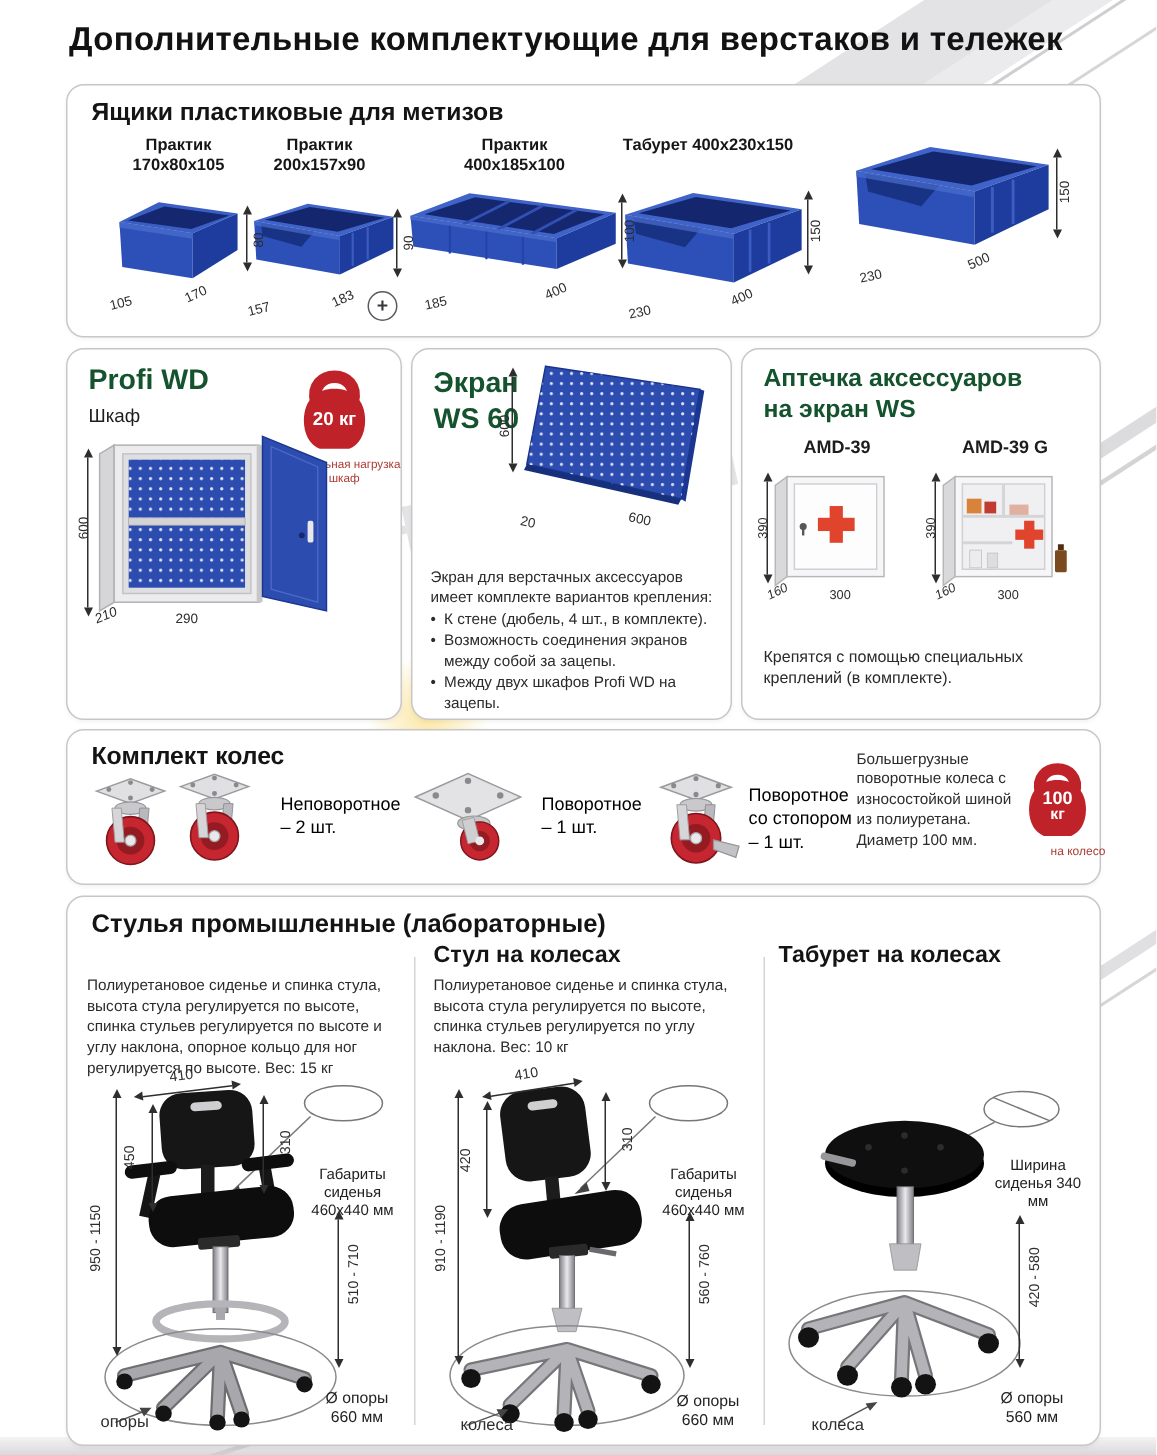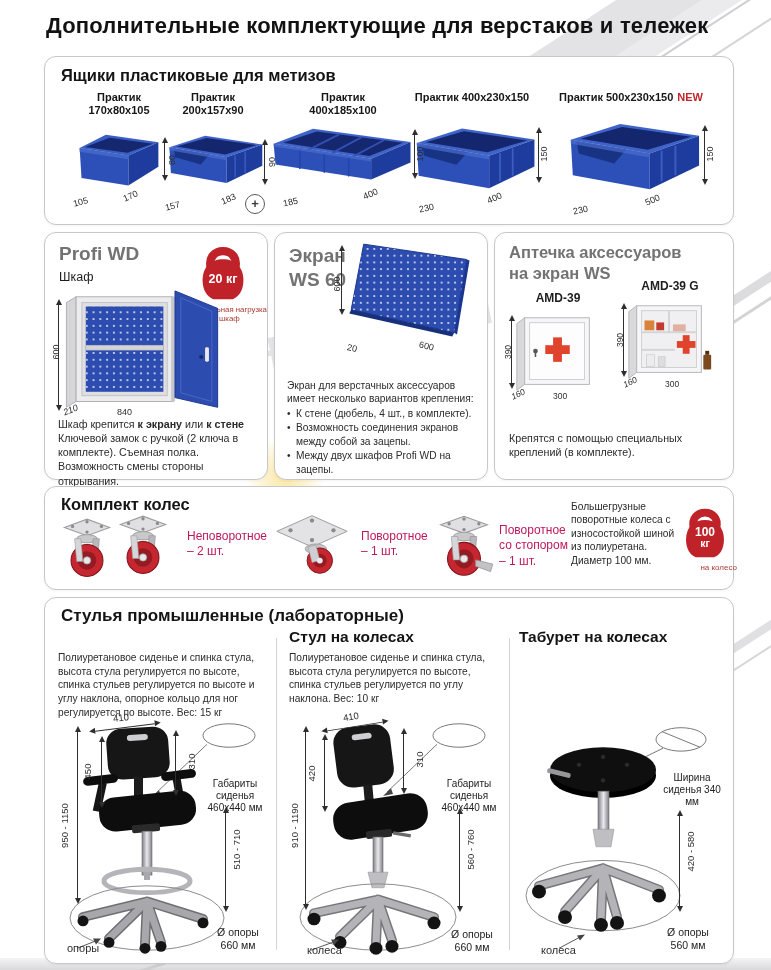--- a/index.html
+++ b/index.html
@@ -2,21 +2,21 @@
 <html><head>
 <meta charset="utf-8">
 <style>
   html,body{margin:0;padding:0;background:#fff;}
   body{font-family:"Liberation Sans","DejaVu Sans",sans-serif;color:#1d1d1d;}
   .page{position:relative;width:771px;height:970px;overflow:hidden;background:#ffffff;}
   .abs{position:absolute;}
   .card{position:absolute;background:#fff;border:1.5px solid #c7c7ca;border-radius:12px;box-shadow:0 1px 3px rgba(0,0,0,.05);z-index:3;}
   .page-title{position:absolute;left:46px;top:13px;width:700px;font-size:22px;font-weight:800;letter-spacing:.2px;color:#121212;z-index:4;}
   .sec-title{position:absolute;font-size:16.5px;font-weight:800;color:#141414;}
-  .card-title{position:absolute;font-size:19px;font-weight:800;color:#737373;}
+  .card-title{position:absolute;font-size:19px;font-weight:800;color:#14532d;}
   .body-text{position:absolute;font-size:10.7px;line-height:1.32;color:#2b2b2b;}
   .dim{position:absolute;font-size:9px;color:#2d2d2d;white-space:nowrap;z-index:5;}
   .rv{transform:rotate(-90deg);}
   .bin-cell{position:absolute;top:34px;height:128px;text-align:center;}
   .bin-name{font-size:11px;font-weight:800;line-height:1.18;height:26px;color:#161616;}
   .bin-art{position:relative;height:100px;}
   .new-badge{color:#c0272d;margin-left:4px;}
   .kb-wrap{position:absolute;text-align:center;}
   .kb-txt{position:absolute;left:0;right:0;color:#fff;font-weight:800;z-index:2;}
   .kb-cap{position:absolute;text-align:center;color:#a93c33;font-size:7.8px;line-height:1.18;}
@@ -24,21 +24,21 @@
   .bullet::before{content:"•";position:absolute;left:0;top:0;}
   .av{position:absolute;width:0;border-left:1px solid #2e2e2e;z-index:4;}
   .av::before{content:"";position:absolute;left:-3.5px;top:-6px;border-left:3.5px solid transparent;border-right:3.5px solid transparent;border-bottom:6px solid #2e2e2e;}
   .av::after{content:"";position:absolute;left:-3.5px;bottom:-6px;border-left:3.5px solid transparent;border-right:3.5px solid transparent;border-top:6px solid #2e2e2e;}
   .ah{position:absolute;height:0;border-top:1px solid #2e2e2e;z-index:4;}
   .ah::before{content:"";position:absolute;left:-6px;top:-4px;border-top:3.5px solid transparent;border-bottom:3.5px solid transparent;border-right:6px solid #2e2e2e;}
   .ah::after{content:"";position:absolute;right:-6px;top:-4px;border-top:3.5px solid transparent;border-bottom:3.5px solid transparent;border-left:6px solid #2e2e2e;}
   .chair-zone{position:absolute;width:222px;height:246px;}
   .chair-zone .dim{font-size:9.5px;}
   .seat-note{position:absolute;font-size:10px;line-height:1.22;text-align:center;color:#222;}
-  .wheel-label{position:absolute;font-size:12px;line-height:1.28;color:#be185d;}
+  .wheel-label{position:absolute;font-size:12px;line-height:1.28;color:#000000;}
   .divider{position:absolute;width:0;border-left:1px solid #d4d4d6;}
   .wm{position:absolute;font-weight:800;transform:rotate(-12deg);color:rgba(150,150,158,.26);letter-spacing:3px;z-index:2;pointer-events:none;}
   .wm-sub{position:absolute;font-weight:700;transform:rotate(-12deg);color:rgba(228,168,40,.45);letter-spacing:5px;z-index:2;pointer-events:none;}
   .blob{position:absolute;border-radius:50%;background:radial-gradient(circle,rgba(246,205,66,.5),rgba(246,205,66,0) 70%);z-index:1;}
   .deco{position:absolute;z-index:0;}
   .model-name{position:absolute;width:100%;text-align:center;font-size:12px;font-weight:800;}
   .opt-circle{position:absolute;width:18px;height:18px;border:1.6px solid #5a5a5e;border-radius:50%;color:#3a3a3e;font-size:13px;font-weight:700;line-height:17px;text-align:center;}
   .opt-text{position:absolute;font-size:11px;font-weight:800;line-height:1.3;color:#161616;}
 </style>
 </head>
@@ -174,34 +174,33 @@
             <use href="#binL"></use>
           </svg>
         <span class="dim av" style="right:4px;top:18px;height:38px;"></span>
         <span class="dim rv" style="right:-8px;top:32px;">100</span>
         <span class="dim" style="left:16px;top:80px;transform:rotate(-12deg);">185</span>
         <span class="dim" style="left:96px;top:72px;transform:rotate(-24deg);">400</span>
       </div>
     </div>
 
     <div class="bin-cell" style="left:352px;width:150px;">
-      <div class="bin-name"><span>Практик 400x230x150</span></div>
+      <div class="bin-name"><span>Табурет 400x230x150</span></div>
       <div class="bin-art">
         <svg viewBox="0 0 150 84" width="136" height="76" style="margin-top:8px">
             <use href="#binM"></use>
           </svg>
         <span class="dim av" style="right:8px;top:16px;height:44px;"></span>
         <span class="dim rv" style="right:-4px;top:32px;">150</span>
         <span class="dim" style="left:22px;top:86px;transform:rotate(-12deg);">230</span>
         <span class="dim" style="left:90px;top:76px;transform:rotate(-24deg);">400</span>
       </div>
     </div>
 
     <div class="bin-cell" style="left:502px;width:168px;">
-      <div class="bin-name"><span>Практик 500x230x150</span><span class="new-badge">NEW</span></div>
       <div class="bin-art">
         <svg viewBox="0 0 150 84" width="148" height="83" style="margin-top:3px">
             <use href="#binM"></use>
           </svg>
         <span class="dim av" style="right:10px;top:14px;height:48px;"></span>
         <span class="dim rv" style="right:-2px;top:32px;">150</span>
         <span class="dim" style="left:26px;top:88px;transform:rotate(-12deg);">230</span>
         <span class="dim" style="left:98px;top:78px;transform:rotate(-24deg);">500</span>
       </div>
     </div>
@@ -229,44 +228,41 @@
         <rect x="30" y="58" width="80" height="5" fill="#d4d4d6" stroke="#b5b5b8" stroke-width=".6"></rect>
         <rect x="118" y="8" width="4" height="108" fill="#c7c7ca"></rect>
         <polygon points="122,2 166,20 166,122 122,112" fill="#2c4cb0" stroke="#1a3690" stroke-width="1"></polygon>
         <polygon points="128,9 160,23 160,116 128,107" fill="none" stroke="#4a67c4" stroke-width="1"></polygon>
         <rect x="153" y="60" width="4" height="15" rx="1.5" fill="#e8e8ea"></rect>
         <circle cx="149" cy="70" r="2" fill="#14276f"></circle>
       </svg>
       <span class="av" style="left:3px;top:16px;height:100px;"></span>
       <span class="dim rv" style="left:-7px;top:58px;">600</span>
       <span class="dim" style="left:8px;top:116px;transform:rotate(-22deg);font-style:italic;">210</span>
-      <span class="dim" style="left:62px;top:118px;">840</span>
-    </div>
-    <div class="body-text" style="left:13px;top:184px;width:198px;">
-      <span>Шкаф крепится </span><b>к экрану</b><span> или </span><b>к стене</b><span> Ключевой замок с ручкой (2 ключа в комплекте). Съемная полка. Возможность смены стороны открывания.</span>
+      <span class="dim" style="left:62px;top:118px;">290</span>
     </div>
   </div>
 
   <div class="card" style="left:274px;top:232px;width:212px;height:246px;">
     <div class="card-title" style="left:14px;top:12px;">Экран</div>
     <div class="card-title" style="left:14px;top:36px;">WS 60</div>
     <div class="abs" style="left:56px;top:6px;width:152px;height:120px;">
       <svg viewBox="0 0 158 122" width="152" height="118">
         <polygon points="34,5 141,21 128,97 21,73" fill="#2c4cb0" stroke="#19338c" stroke-width="1"></polygon>
         <polygon points="34,5 141,21 128,97 21,73" fill="url(#pdots)"></polygon>
         <polygon points="21,73 128,97 126,101 19,77" fill="#16307e"></polygon>
         <polygon points="128,97 141,21 144,22 131,99" fill="#1a3690"></polygon>
       </svg>
       <span class="av" style="left:10px;top:12px;height:58px;"></span>
       <span class="dim rv" style="left:-2px;top:40px;">600</span>
       <span class="dim" style="left:88px;top:102px;transform:rotate(12deg);">600</span>
       <span class="dim" style="left:16px;top:104px;transform:rotate(12deg);">20</span>
     </div>
     <div class="body-text" style="left:12px;top:146px;width:196px;font-size:10.2px;">
-      <span>Экран для верстачных аксессуаров</span><br><span>имеет несколько вариантов крепления:</span>
+      <span>Экран для верстачных аксессуаров</span><br><span>имеет комплекте вариантов крепления:</span>
     </div>
     <div class="body-text" style="left:12px;top:174px;width:198px;font-size:10.2px;">
       <div class="bullet"><span>К стене (дюбель, 4 шт., в комплекте).</span></div>
       <div class="bullet"><span>Возможность соединения экранов между собой за зацепы.</span></div>
       <div class="bullet"><span>Между двух шкафов Profi WD на зацепы.</span></div>
     </div>
   </div>
 
   <div class="card" style="left:494px;top:232px;width:238px;height:246px;">
     <div class="card-title" style="left:14px;top:10px;font-size:16.5px;">Аптечка аксессуаров</div>
@@ -284,21 +280,21 @@
           <circle cx="27" cy="42" r="2.4" fill="#56565a"></circle>
             <rect x="26.2" y="43" width="1.6" height="5" fill="#56565a"></rect>
         </svg>
         <span class="av" style="left:2px;top:12px;height:62px;"></span>
         <span class="dim rv" style="left:-8px;top:38px;font-size:8.5px;">390</span>
         <span class="dim" style="left:2px;top:80px;transform:rotate(-26deg);font-size:8.5px;font-style:italic;">160</span>
         <span class="dim" style="left:44px;top:82px;font-size:8.5px;">300</span>
       </div>
     </div>
 
-    <div class="abs" style="left:122px;top:46px;width:106px;height:136px;">
+    <div class="abs" style="left:122px;top:58px;width:106px;height:136px;">
       <div class="model-name">AMD-39 G</div>
       <div class="abs" style="left:4px;top:18px;width:98px;height:92px;">
         <svg viewBox="0 0 100 92" width="98" height="92">
           <polygon points="8,14 16,8 16,76 8,82" fill="#d9d9db" stroke="#b7b7ba" stroke-width="1"></polygon>
           <rect x="16" y="8" width="66" height="68" fill="#f6f6f8" stroke="#b7b7ba" stroke-width="1"></rect>
           <rect x="21" y="13" width="56" height="58" fill="#f0f0f2" stroke="#d0d0d3" stroke-width="1"></rect>
           <rect x="21" y="34" width="56" height="2" fill="#d5d5d8"></rect>
           <rect x="21" y="52" width="34" height="2" fill="#d5d5d8"></rect>
           <rect x="48" y="13" width="2" height="23" fill="#d5d5d8"></rect>
           <rect x="24" y="23" width="10" height="10" fill="#d9823a"></rect>

